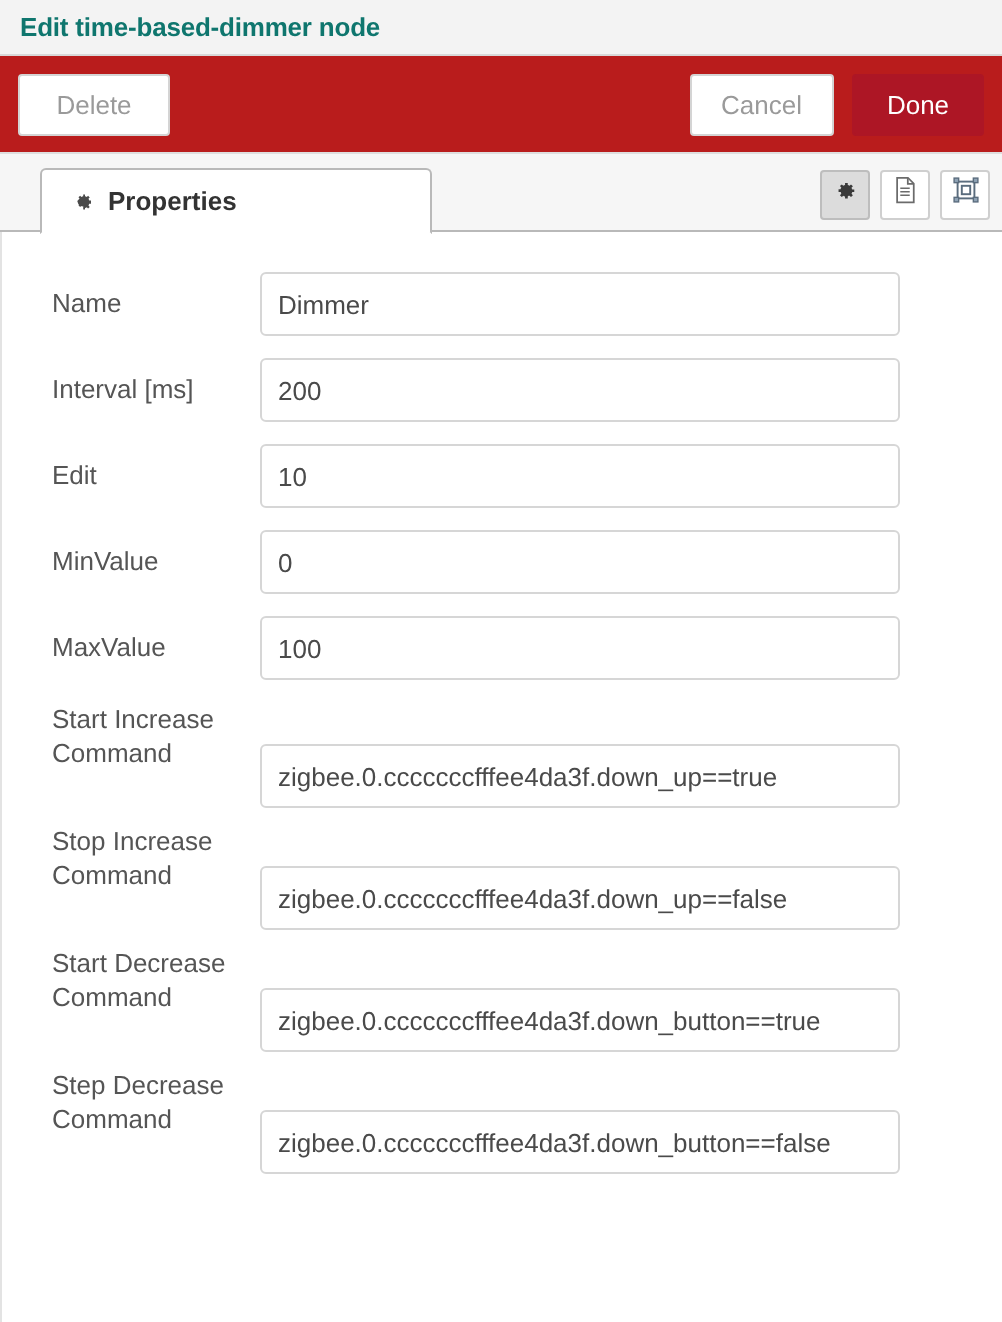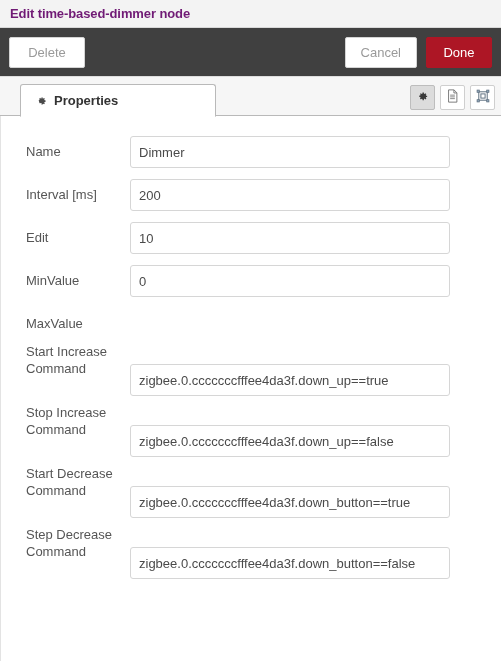--- a/index.html
+++ b/index.html
@@ -28,28 +28,28 @@
     background: #f3f3f3;
     border-bottom: 1px solid #d8d8d8;
     display: flex;
     align-items: center;
     padding: 0 0 0 10px;
     box-sizing: border-box;
   }
   .titlebar-text {
     font-size: 13px;
     font-weight: bold;
-    color: #701a75;
+    color: #0f766e;
     letter-spacing: -0.1px;
   }
 
   
   .buttonbar {
     height: 49px;
-    background: #404040;
+    background: #b91c1c;
     border-bottom: 1px solid #dedede;
     display: flex;
     align-items: center;
     padding: 0 9px;
     box-sizing: border-box;
   }
   .btn {
     font-family: "Liberation Sans", sans-serif;
     font-size: 13px;
     line-height: 1;
@@ -280,20 +280,23 @@
 
     <div class="form-row">
       <div class="form-label">MinValue</div>
       <div class="input-wrap">
         <input class="form-input" type="text" value="0" style="">
       </div>
     </div>
 
     <div class="form-row">
       <div class="form-label">MaxValue</div>
+      <div class="input-wrap">
+        <input class="form-input" type="text" value="100" style="">
+      </div>
     </div>
 
     <div class="form-row tall">
       <div class="form-label two-line">Start Increase Command</div>
       <div class="input-wrap offset">
         <input class="form-input" type="text" value="zigbee.0.cccccccfffee4da3f.down_up==true" style="">
       </div>
     </div>
 
     <div class="form-row tall">

